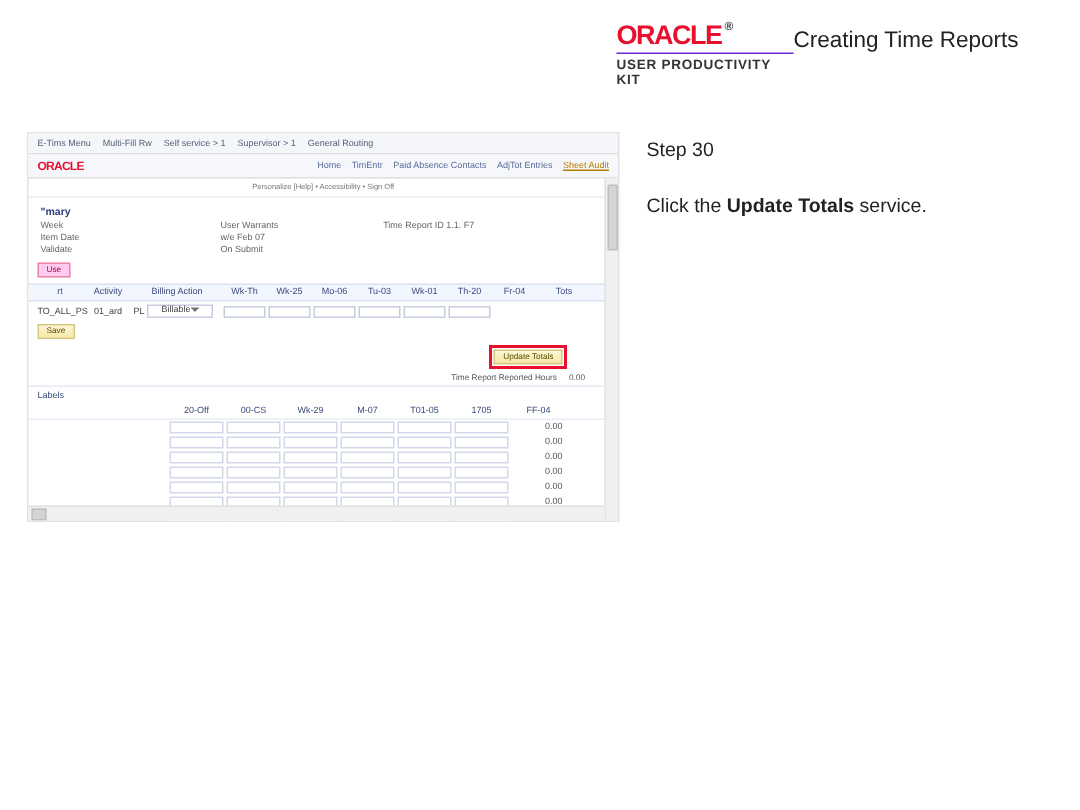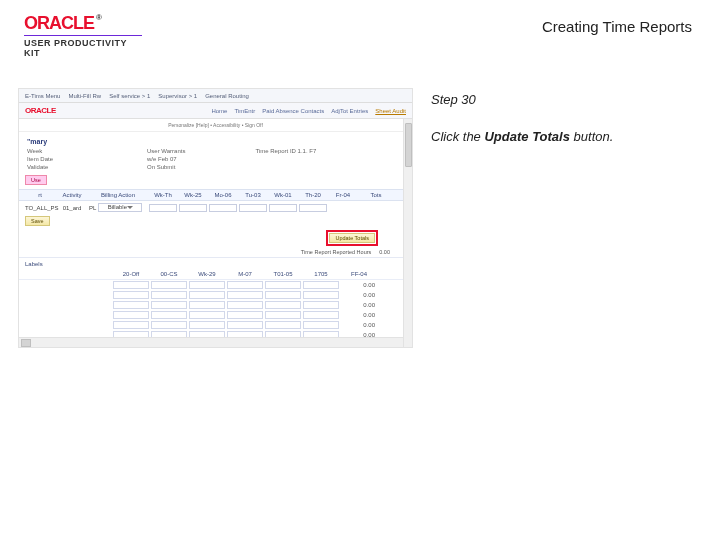--- a/index.html
+++ b/index.html
@@ -1,30 +1,30 @@
 <!DOCTYPE html>
 <html><head>
 <meta charset="utf-8">
 <style>
   * { box-sizing: border-box; margin: 0; padding: 0; }
   html, body { width: 720px; height: 540px; font-family: Arial, Helvetica, sans-serif; background: #fff; }
   .page { width: 720px; height: 540px; position: relative; }
 
   
-  .hdr { display: flex; align-items: flex-start; justify-content: space-between; padding: 14px 8px 6px 24px; }
+  .hdr { display: flex; align-items: flex-start; justify-content: flex-end; padding: 14px 21px 6px 24px; }
   .brand { display: flex; flex-direction: column; position: relative; }
   .oracle-word { font-family: Arial, sans-serif; font-weight: 900; font-size: 18px; letter-spacing: -1px; color: #e8102e; line-height: 1; }
   .oracle-word .reg { font-size: 8px; vertical-align: top; color: #333; margin-left: 2px; }
   .brand-sub { font-size: 9px; letter-spacing: 0.5px; color: #333; border-top: 1px solid #6d28d9; margin-top: 3px; padding-top: 2px; width: 118px; font-weight: 700; }
   .hdr-title { font-size: 15px; color: #222; margin-top: 4px; margin-right: 20px; }
 
   
   .body { display: flex; padding: 24px 24px 0 18px; gap: 18px; }
   .shot { width: 395px; height: 260px; border: 1px solid #e2e2e2; background: #fff; position: relative; font-size: 6px; color: #555; overflow: hidden; }
-  .instructions { flex: 1; padding-top: 4px; font-style: italic; }
+  .instructions { flex: 1; padding-top: 4px; }
   .step { font-size: 13px; color: #222; margin-bottom: 22px; }
   .inst { font-size: 13px; color: #222; }
   .inst b { font-weight: 700; }
 
   
   .s-top { height: 14px; background: #f4f6fa; border-bottom: 1px solid #ddd; display: flex; align-items: center; gap: 8px; padding: 0 6px; color: #56607a; }
   .s-top span { white-space: nowrap; }
   .s-brandbar { height: 16px; background: #f6f7fb; border-bottom: 1px solid #e0e0e0; display: flex; align-items: center; justify-content: space-between; padding: 0 6px; }
   .s-brandbar .s-oracle { font-weight: 900; color: #e8102e; font-size: 8px; letter-spacing: -0.5px; }
   .s-brandbar .s-nav { display: flex; gap: 7px; color: #5a6b99; }
@@ -235,17 +235,17 @@
           <div class="thumb"></div>
         </div>
       <div class="s-bottombar">
           <div class="lft"></div>
         </div>
     </div>
 
     <div class="instructions">
       <div class="step">Step 30</div>
       <div class="inst">
-        <span>Click the </span><b>Update Totals</b><span> button.</span>
+        <span>Click the </span><b>Update Totals</b><span> service.</span>
       </div>
     </div>
   </div>
 </div>
 
 </body></html>

